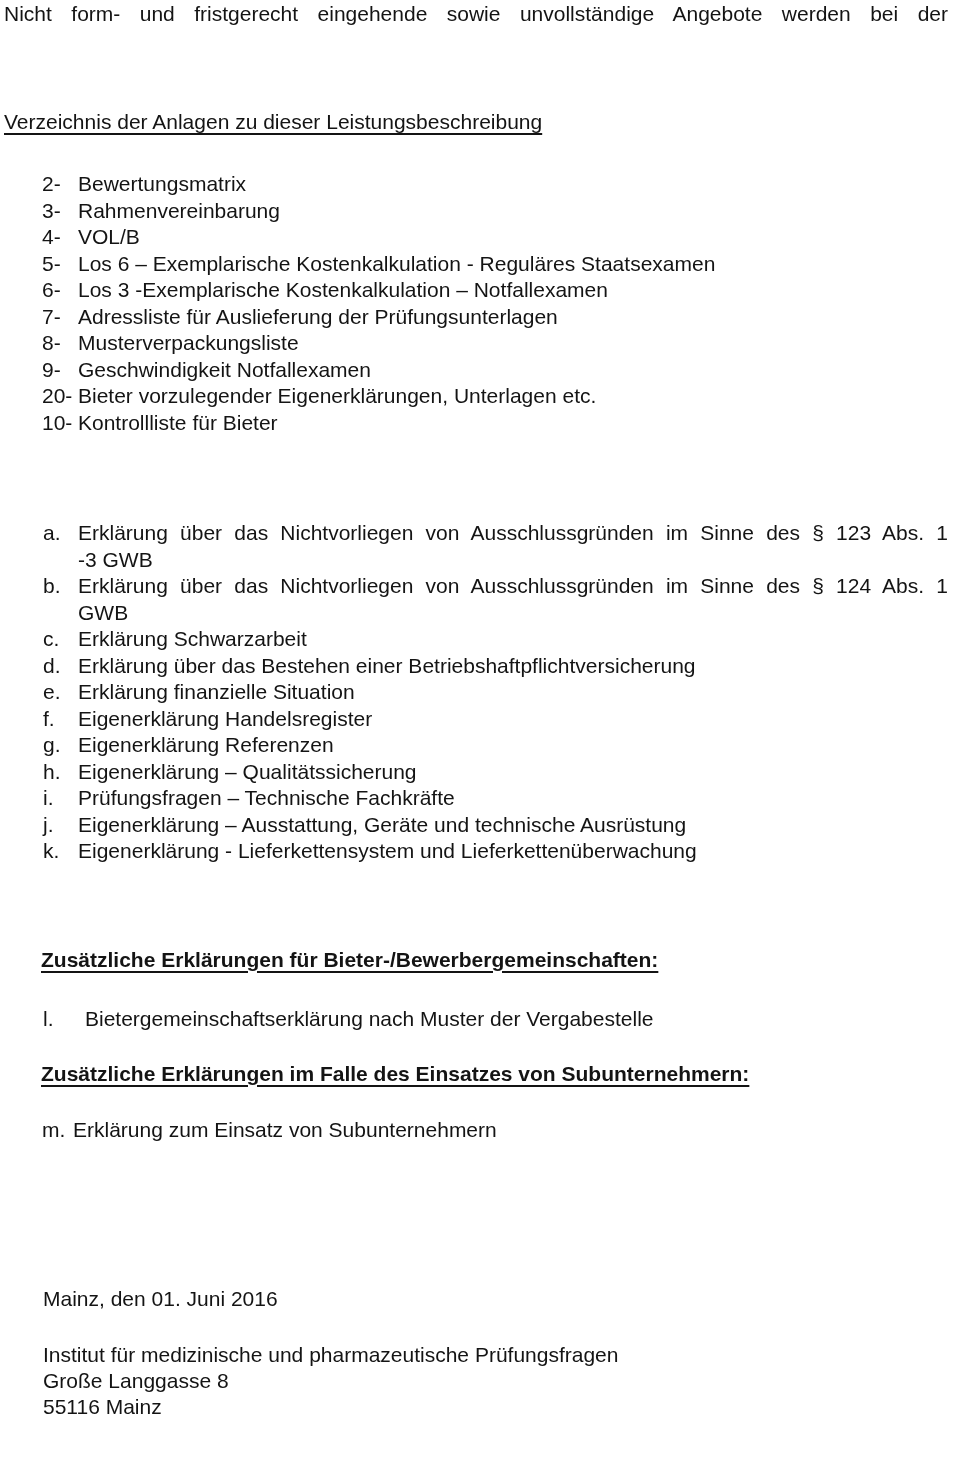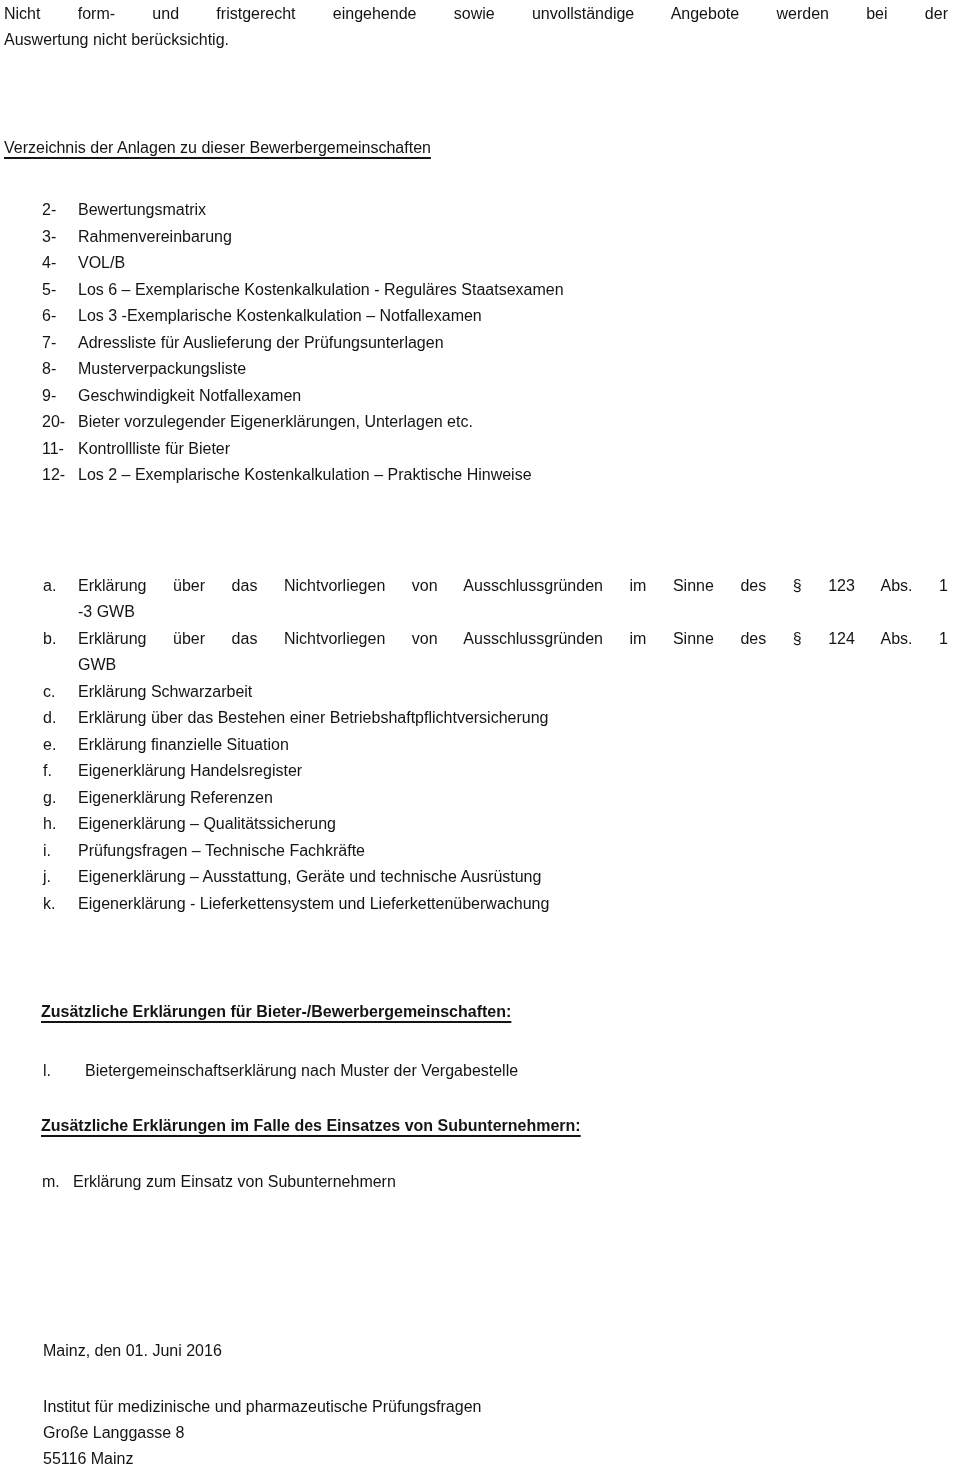--- a/index.html
+++ b/index.html
@@ -8,21 +8,21 @@
     width: 960px;
     font-family: "Liberation Sans", "DejaVu Sans", sans-serif;
     color: #141414;
   }
   .page {
     position: relative;
     width: 960px;
     height: 1468px;
     background: #ffffff;
     overflow: hidden;
-    font-size: 16px;
+    font-size: 21px;
     line-height: 26px;
   }
   
   .intro { margin: 1px 12px 0 4px; }
   .jl { text-align: justify; text-align-last: justify; }
   
   .h-underline {
     margin: 82px 0 0 4px;
     text-decoration: underline;
     text-decoration-thickness: 2px;
@@ -57,24 +57,23 @@
   .place-date { margin: 143px 0 0 43px; }
   .issuer { margin: 30px 12px 0 43px; }
 </style>
 </head>
 <body>
 
 <div class="page">
 
   <div class="intro">
     <div class="jl">Nicht form- und fristgerecht eingehende sowie unvollständige Angebote werden bei der</div>
-    <div>Auswertung nicht berücksichtig.</div>
   </div>
 
-  <div class="h-underline">Verzeichnis der Anlagen zu dieser Bewerbergemeinschaften</div>
+  <div class="h-underline">Verzeichnis der Anlagen zu dieser Leistungsbeschreibung</div>
 
   <div class="att-list">
     <div class="att-row">
       <span class="att-marker">2-</span>
       <span class="att-text">Bewertungsmatrix</span>
     </div>
     <div class="att-row">
       <span class="att-marker">3-</span>
       <span class="att-text">Rahmenvereinbarung</span>
     </div>
@@ -100,26 +99,22 @@
     </div>
     <div class="att-row">
       <span class="att-marker">9-</span>
       <span class="att-text">Geschwindigkeit Notfallexamen</span>
     </div>
     <div class="att-row">
       <span class="att-marker">20-</span>
       <span class="att-text">Bieter vorzulegender Eigenerklärungen, Unterlagen etc.</span>
     </div>
     <div class="att-row">
-      <span class="att-marker">11-</span>
+      <span class="att-marker">10-</span>
       <span class="att-text">Kontrollliste für Bieter</span>
-    </div>
-    <div class="att-row">
-      <span class="att-marker">12-</span>
-      <span class="att-text">Los 2 – Exemplarische Kostenkalkulation – Praktische Hinweise</span>
     </div>
   </div>
 
   <div class="decl-list">
     <div class="decl-row">
       <span class="decl-marker">a.</span>
       <span class="decl-text">
         <div class="jl">Erklärung über das Nichtvorliegen von Ausschlussgründen im Sinne des § 123 Abs. 1</div>
         <div>-3 GWB</div>
       </span>

